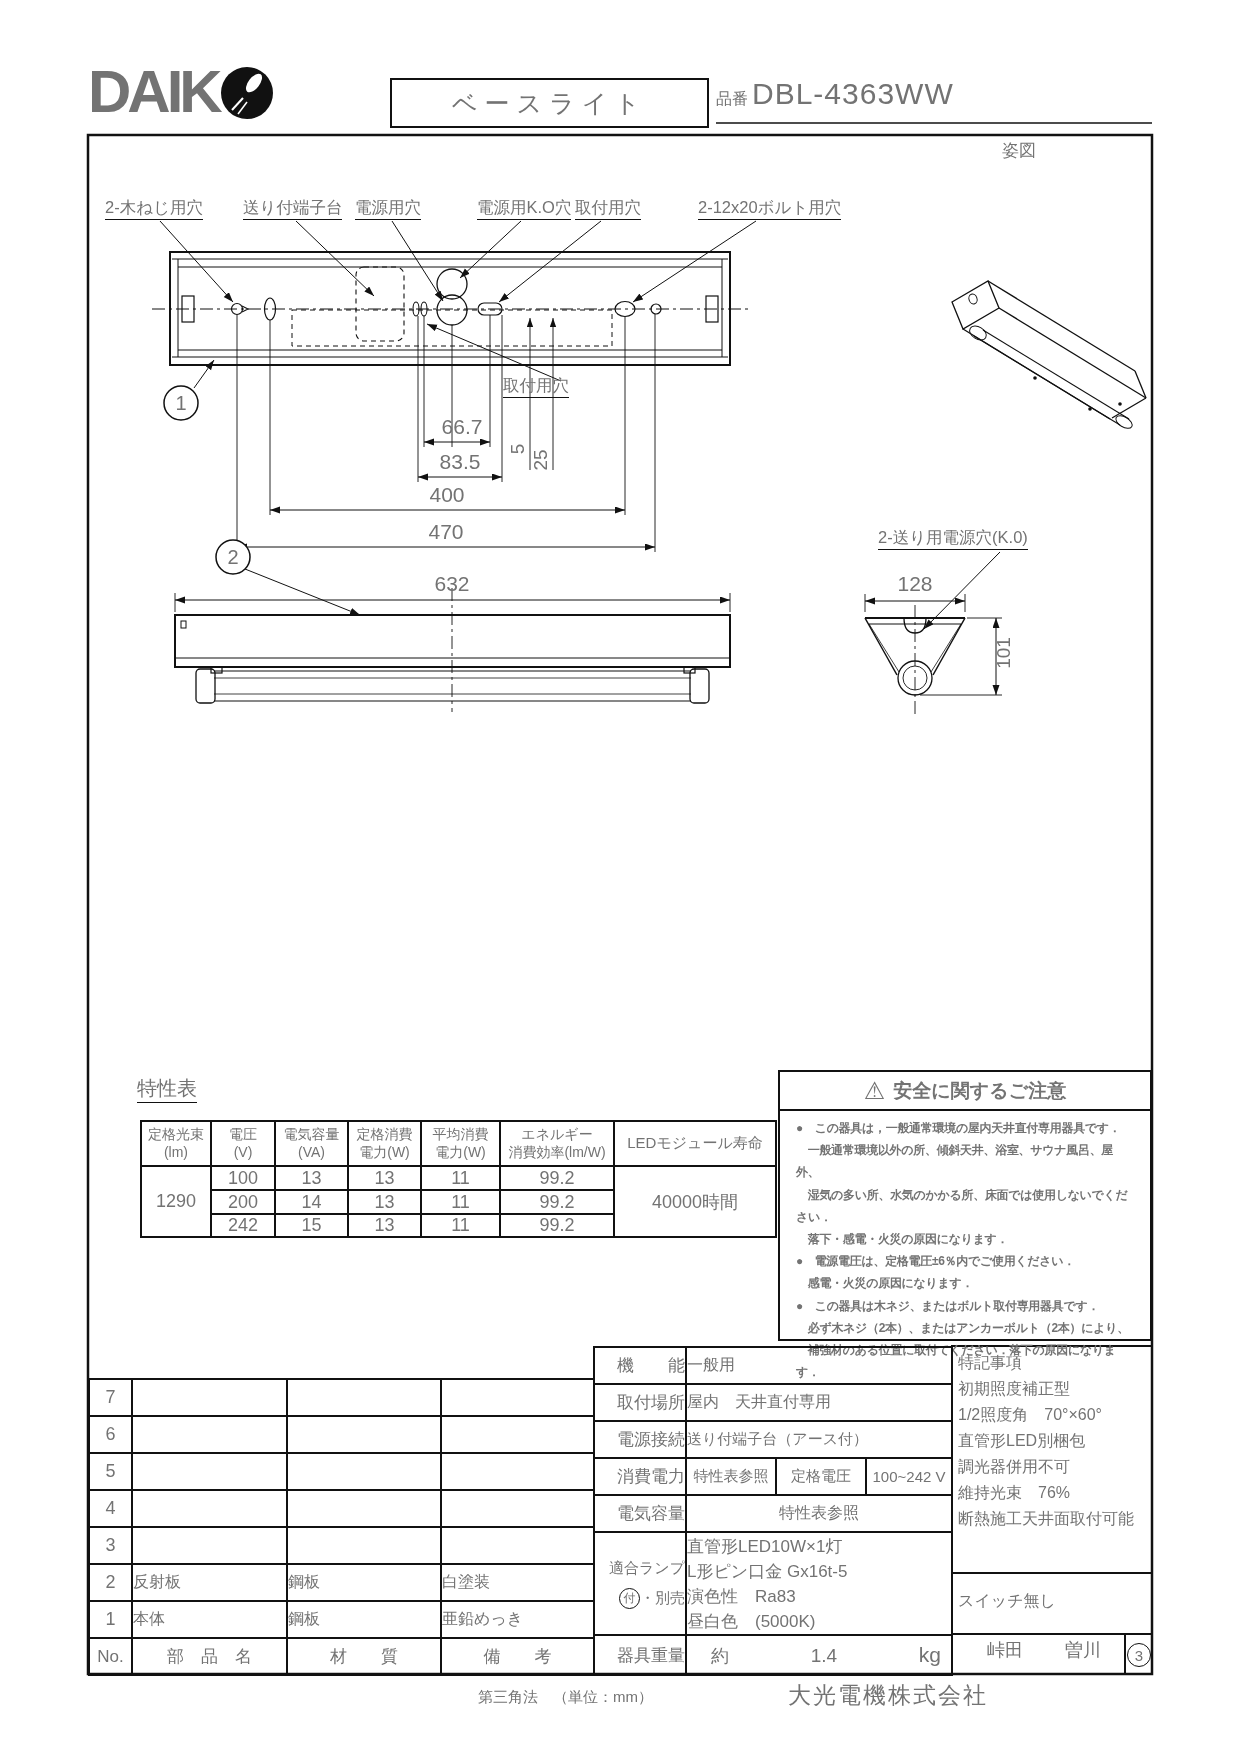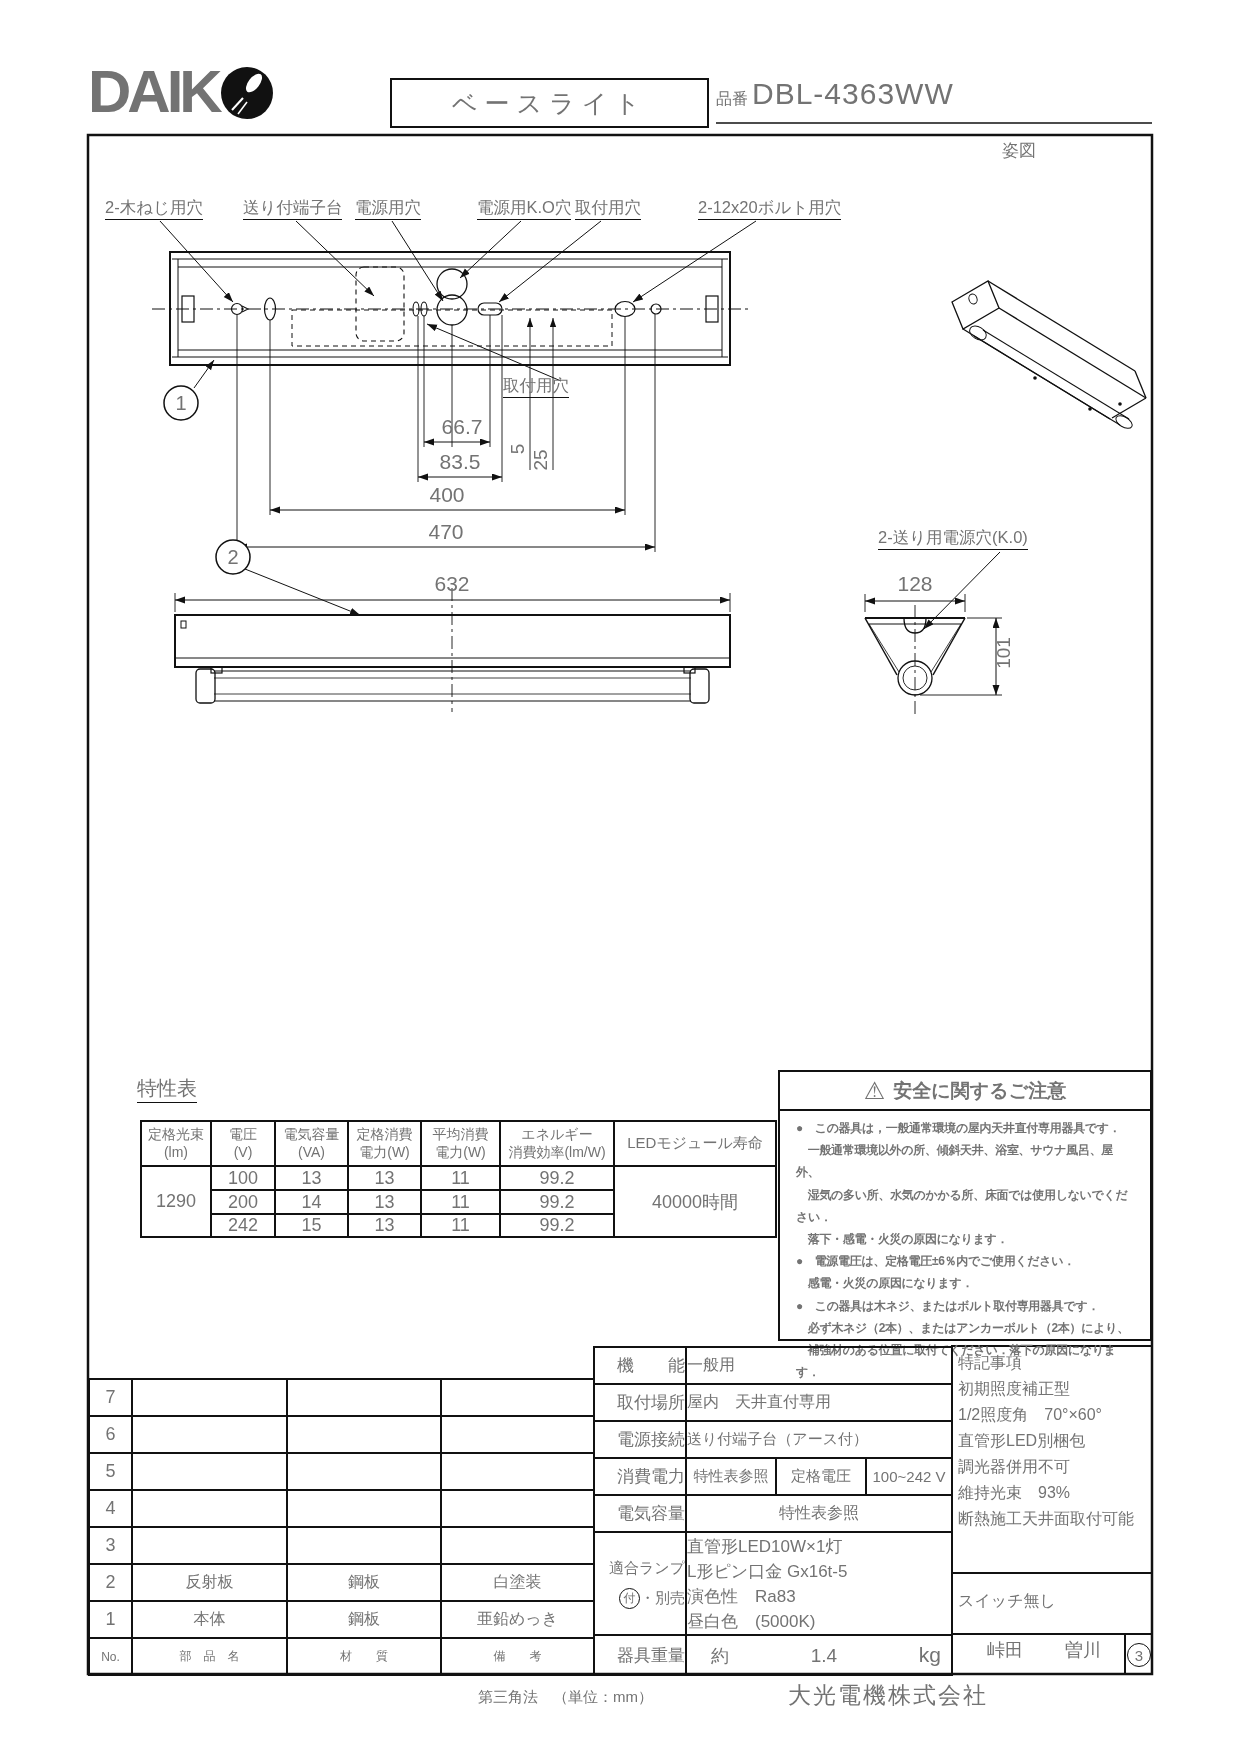--- a/index.html
+++ b/index.html
@@ -13,23 +13,23 @@
   svg.lw{position:absolute;left:0;top:0;z-index:1}
   .ov{z-index:3}
   .logo{position:absolute;left:88px;top:62px;display:flex;align-items:center;z-index:3}
   .logo .word{font-size:60px;font-weight:900;letter-spacing:-4px;line-height:1}
   .titlebox{position:absolute;left:390px;top:78px;width:315px;height:46px;border:2.5px solid #111;
             font-size:25px;letter-spacing:7px;z-index:3}
   table.tb{position:absolute;border-collapse:collapse;table-layout:fixed;z-index:3;background:transparent}
   table.tb td{border:2px solid #111;padding:0;overflow:hidden}
   .char td{text-align:center;font-size:18px}
   .char td.hd{font-size:14px;line-height:1.25;white-space:pre-line}
-  .parts td{font-size:16px;text-align:center;padding-left:8px}
+  .parts td{font-size:16px;text-align:left;padding-left:8px}
   .parts td.no{text-align:center;padding-left:0;font-size:18px}
-  .parts td.hd{text-align:center;padding-left:0;font-size:12px}
+  .parts td.hd{text-align:center;padding-left:0;font-size:17px}
   .spec td{font-size:16px;padding-left:8px}
   .spec td.lb{text-align:right;padding-left:9px;font-size:17px}
   .spec td.cc{text-align:center;padding-left:0;font-size:15px}
   .circ{display:inline-flex;width:19px;height:19px;border:1.5px solid #111;border-radius:50%;
         align-items:center;justify-content:center;font-size:12px;line-height:1}
   .safety{position:absolute;left:778px;top:1070px;width:370px;height:267px;border:2px solid #111;z-index:3}
   .safety .bar{height:37px;border-bottom:2px solid #111;display:flex;align-items:center;justify-content:center;
                font-size:19px;font-weight:bold;gap:8px}
   .safety .bd{padding:6px 16px;font-size:12px;line-height:22.2px;letter-spacing:-0.3px;white-space:pre-line;font-weight:bold}
   .balloon{position:absolute;width:34px;height:34px;font-size:20px;z-index:3}
@@ -386,21 +386,21 @@
       </td>
     </tr>
   </tbody>
     </table>
 
   <div class="t ov pre" style="left:958px;top:1350px;width:190px;font-size:16px;line-height:26px;white-space:pre-line">特記事項
 初期照度補正型
 1/2照度角　70°×60°
 直管形LED別梱包
 調光器併用不可
-維持光束　93%
+維持光束　76%
 断熱施工天井面取付可能</div>
   <div class="t ov" style="left:958px;top:1592px;font-size:16px">スイッチ無し</div>
   <div class="t ov ctr" style="left:965px;top:1640px;width:80px;font-size:18px">峠田</div>
   <div class="t ov ctr" style="left:1048px;top:1640px;width:70px;font-size:18px">曽川</div>
   <div class="t ov ctr" style="left:1127px;top:1643px">
     <span class="circ" style="width:22px;height:22px;font-size:15px">3</span>
   </div>
 
   <div class="t ov" style="left:478px;top:1688px;font-size:15px">第三角法　（単位：mm）</div>
   <div class="t ov" style="left:788px;top:1682px;font-size:23px;letter-spacing:2px">大光電機株式会社</div>

